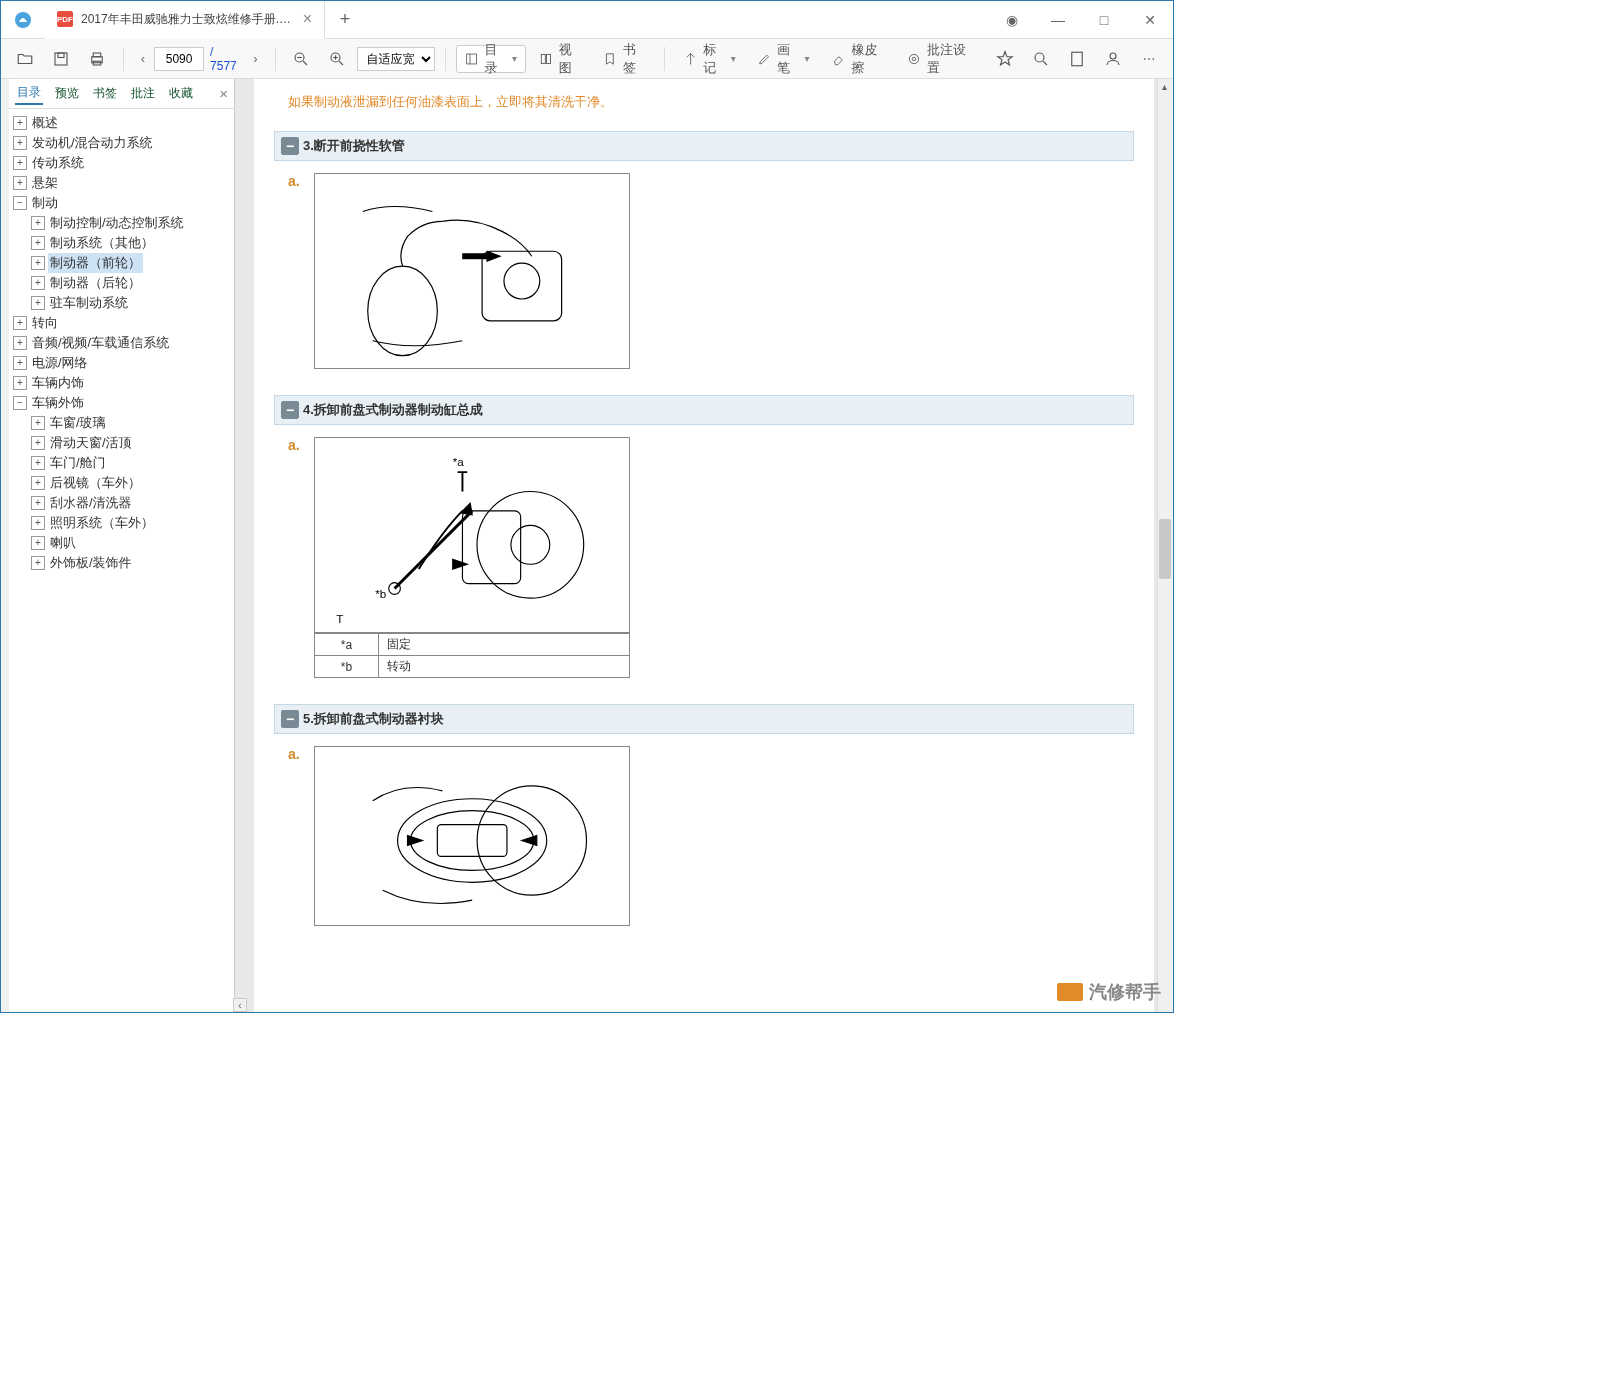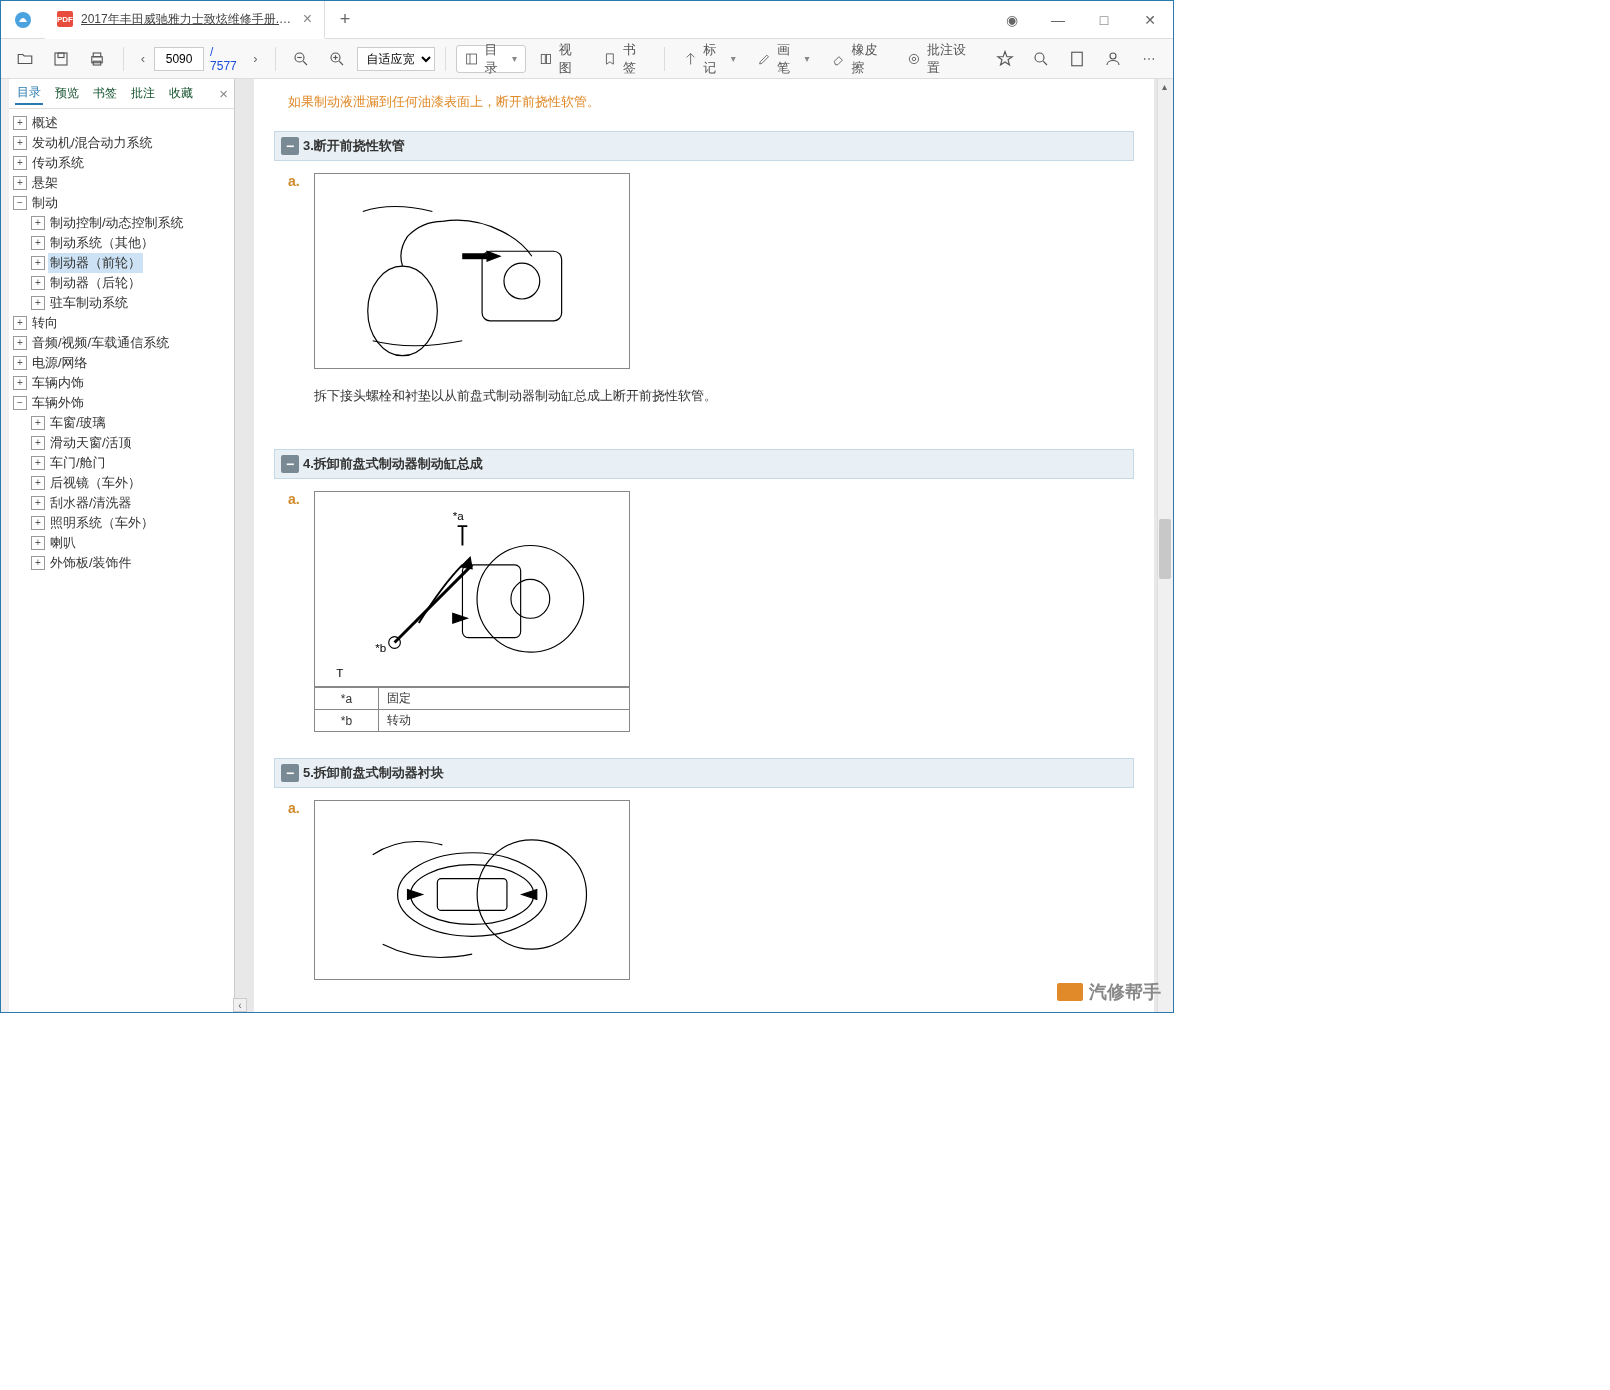--- a/index.html
+++ b/index.html
@@ -4,21 +4,21 @@
 <style>
 * { box-sizing: border-box; margin: 0; padding: 0; }
 body { font-family: "Microsoft YaHei", Arial, sans-serif; font-size: 13px; background: #fff; color: #333; overflow: hidden; }
 .window { width: 1174px; height: 1013px; border: 1px solid #2a7ab0; display: flex; flex-direction: column; position: relative; justify-content: space-between; }
 
 
 .titlebar { height: 38px; background: #fff; display: flex; align-items: stretch; border-bottom: 1px solid #ddd; }
 .app-icon { width: 44px; display: flex; align-items: center; justify-content: center; }
 .tab { display: flex; align-items: center; padding: 0 12px; gap: 8px; background: #f5f5f5; border-right: 1px solid #ddd; max-width: 280px; position: relative; }
 .tab.active { background: #fff; border-bottom: 2px solid #fff; margin-bottom: -1px; }
-.tab-title { font-size: 12px; color: #444; white-space: nowrap; overflow: hidden; text-overflow: ellipsis; text-decoration: underline; }
+.tab-title { font-size: 12px; color: #444; white-space: nowrap; overflow: hidden; text-overflow: ellipsis; }
 .tab-close { color: #888; font-size: 16px; cursor: pointer; }
 .tab-add { width: 40px; display: flex; align-items: center; justify-content: center; color: #666; font-size: 18px; }
 .spacer { flex: 1; }
 .win-controls { display: flex; align-items: center; }
 .win-btn { width: 46px; height: 38px; display: flex; align-items: center; justify-content: center; color: #666; font-size: 14px; }
 
 
 .toolbar { height: 40px; background: #f8f8f8; border-bottom: 1px solid #ddd; display: flex; align-items: center; padding: 0 8px; gap: 4px; }
 .tbtn { display: flex; align-items: center; justify-content: center; min-width: 32px; height: 28px; color: #555; border-radius: 3px; padding: 0 4px; gap: 4px; }
 .tbtn svg { width: 18px; height: 18px; stroke: #555; fill: none; stroke-width: 1.5; }
@@ -348,21 +348,21 @@
           <div class="tree-row">
             <span class="tree-indent" style="width: 22px;"></span>
             <span class="tree-toggle">+</span>
             <span class="tree-label">外饰板/装饰件</span>
           </div>
         </div>
     </div>
 
     <div class="content-wrap">
       <div class="page">
-        <div class="warning">如果制动液泄漏到任何油漆表面上，断开前挠性软管。</div>
+        <div class="warning">如果制动液泄漏到任何油漆表面上，立即将其清洗干净。</div>
 
         <div class="sect">
           <div class="sect-head">
             <span class="sect-collapse">−</span>
             <span>3.断开前挠性软管</span>
           </div>
           <div class="sect-body">
             <div class="step-row">
               <span class="sub-label">a.</span>
               <div class="figure f1">
@@ -373,21 +373,20 @@
                     <path d="M120 40 Q150 35 180 50 Q200 60 210 75"></path>
                     <rect x="160" y="70" width="80" height="70" rx="8"></rect>
                     <circle cx="200" cy="100" r="18"></circle>
                     <path d="M140 75 L165 75" stroke-width="6" stroke="#000"></path>
                     <polygon points="165,70 178,75 165,80" fill="#000"></polygon>
                     <path d="M40 30 Q70 20 110 30 M50 160 Q90 170 140 160"></path>
                   </svg>
                 </div>
               </div>
             </div>
-            <div class="step-text">拆下接头螺栓和衬垫以从前盘式制动器制动缸总成上断开前挠性软管。</div>
           </div>
         </div>
 
         <div class="sect">
           <div class="sect-head">
             <span class="sect-collapse">−</span>
             <span>4.拆卸前盘式制动器制动缸总成</span>
           </div>
           <div class="sect-body">
             <div class="step-row">

